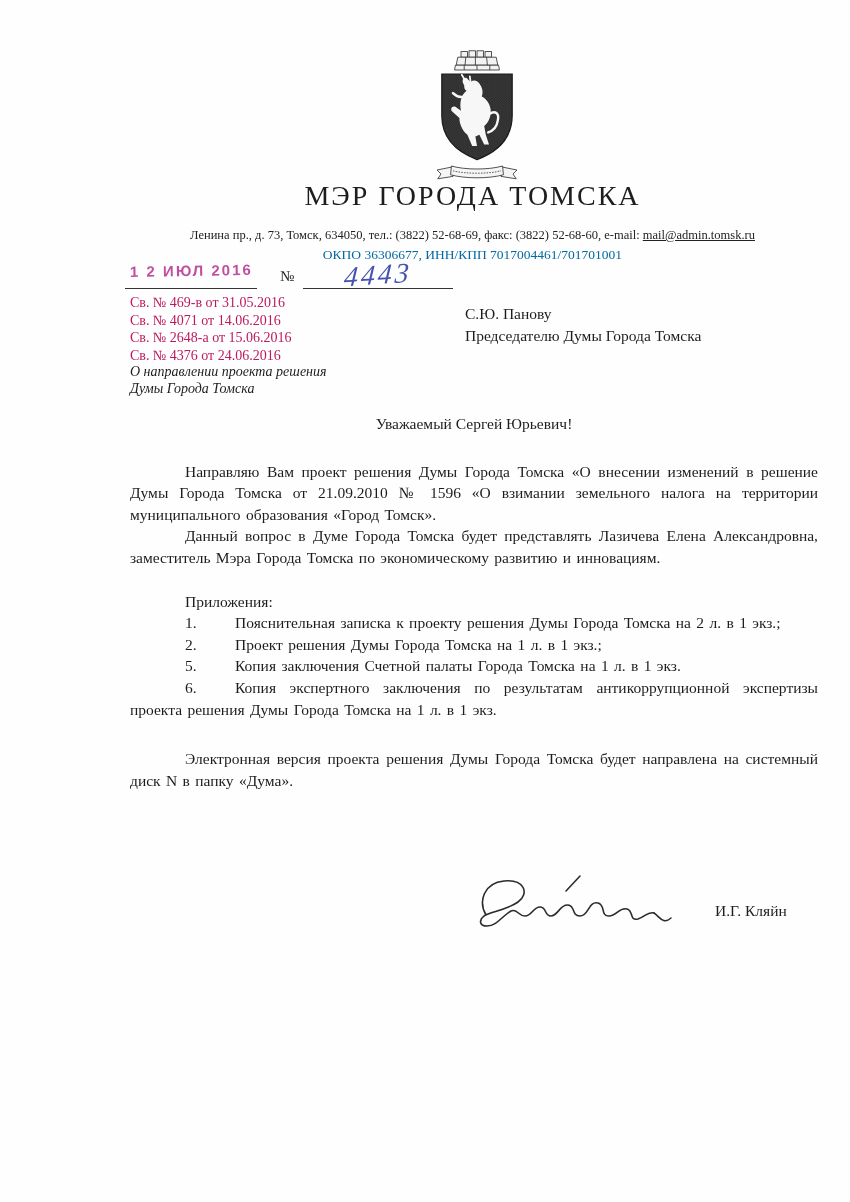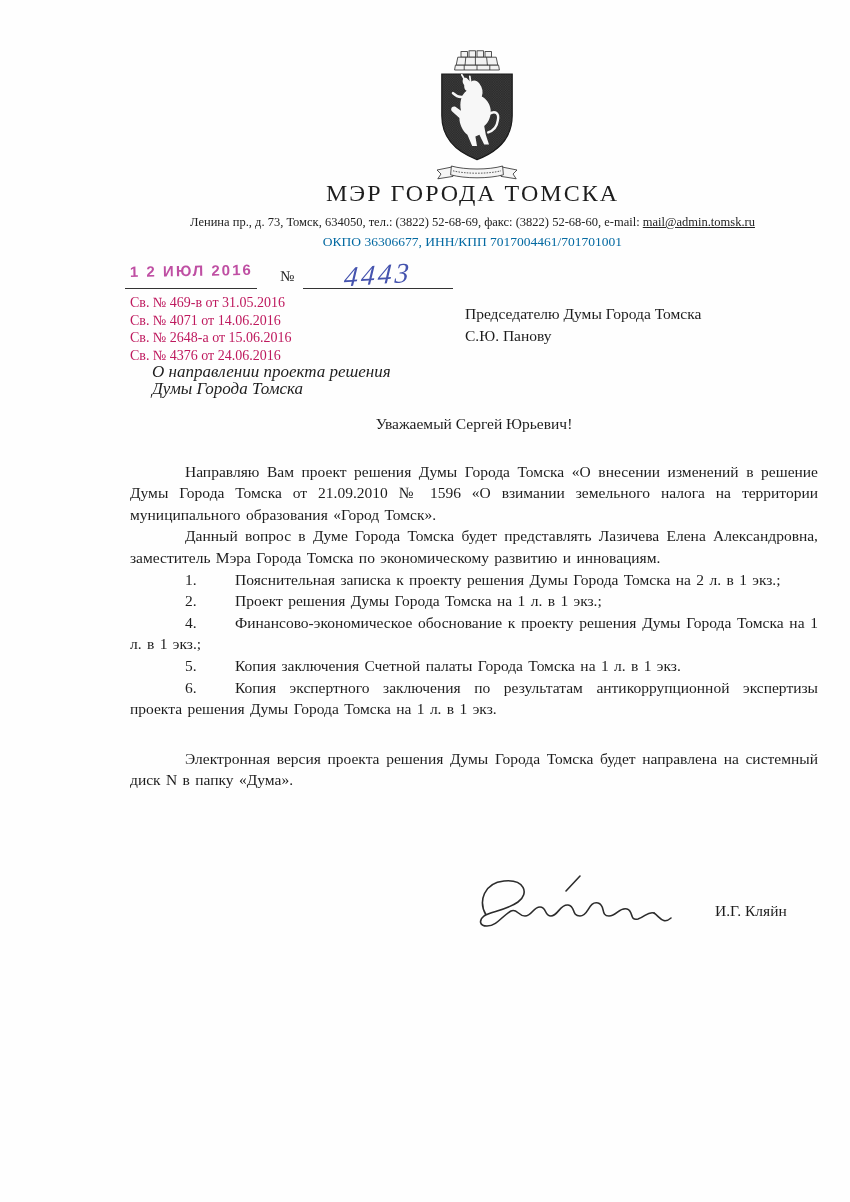--- a/index.html
+++ b/index.html
@@ -8,22 +8,22 @@
     width:850px;height:1202px;
     margin:0 auto;
     background:#fefefe;
     font-family:"Liberation Serif", serif;
     color:#1d1d1d;
     overflow:hidden;
   }
   
   .crest{position:absolute;left:427px;top:50px;width:100px;height:132px;}
   .lh{position:absolute;left:0;top:180px;width:850px;padding-left:95px;box-sizing:border-box;text-align:center;}
-  .org-title{font-size:24px;letter-spacing:2px;white-space:nowrap;}
-  .addr-line{font-size:12.5px;margin-top:8px;white-space:nowrap;color:#222;}
+  .org-title{font-size:28px;letter-spacing:2px;white-space:nowrap;}
+  .addr-line{font-size:12.5px;margin-top:16px;white-space:nowrap;color:#222;}
   .addr-line .email{text-decoration:underline;}
   .okpo-line{font-size:13.5px;margin-top:4px;color:#0369a1;}
   
   .datenum{position:absolute;left:125px;top:262px;width:420px;height:34px;font-size:15px;}
   .stamp-box{
     position:absolute;left:0;top:0;width:132px;height:26px;
     border-bottom:1.5px solid #333;text-align:center;
   }
   .stamp-text{
     display:inline-block;
@@ -36,21 +36,21 @@
     position:absolute;left:178px;top:0;width:150px;height:26px;
     border-bottom:1.5px solid #333;text-align:center;
   }
   .num-hand{
     display:inline-block;
     font-style:italic;font-size:28px;letter-spacing:3px;line-height:26px;
     transform:rotate(-4deg) skewX(-8deg);
   }
   
   .refs{position:absolute;left:130px;top:294px;font-size:14px;line-height:17.5px;color:#be185d;}
-  .subject{position:absolute;left:130px;top:364px;font-style:italic;font-size:17px;line-height:16.5px;margin-left:22px;}
+  .subject{position:absolute;left:130px;top:364px;font-style:italic;font-size:14px;line-height:16.5px;}
   
   .addressee{position:absolute;left:465px;top:303px;font-size:15.5px;line-height:22px;}
   
   .body-block{position:absolute;left:130px;top:413px;width:688px;font-size:15.5px;line-height:21.6px;text-align:justify;word-spacing:1.5px;}
   .salutation{text-align:center;margin-bottom:26px;word-spacing:normal;}
   .para{text-indent:55px;}
   .att-label{text-indent:55px;margin-top:22px;}
   .att-item{text-indent:55px;}
   .att-num{display:inline-block;width:50px;text-indent:0;}
   .closing{text-indent:55px;margin-top:28px;}
@@ -128,32 +128,32 @@
     <div>Св. № 2648-а от 15.06.2016</div>
     <div>Св. № 4376 от 24.06.2016</div>
   </div>
 
   <div class="subject">
     <div>О направлении проекта решения</div>
     <div>Думы Города Томска</div>
   </div>
 
   <div class="addressee">
+    <div>С.Ю. Панову</div>
     <div>Председателю Думы Города Томска</div>
-    <div>С.Ю. Панову</div>
   </div>
 
   <div class="body-block">
     <div class="salutation">Уважаемый Сергей Юрьевич!</div>
     <div class="para">Направляю Вам проект решения Думы Города Томска «О внесении изменений в решение Думы Города Томска от 21.09.2010 № 1596 «О взимании земельного налога на территории муниципального образования «Город Томск».</div>
     <div class="para">Данный вопрос в Думе Города Томска будет представлять Лазичева Елена Александровна, заместитель Мэра Города Томска по экономическому развитию и инновациям.</div>
 
+    <div class="att-label">Приложения:</div>
     <div class="att-item"><span class="att-num">1.</span><span>Пояснительная записка к проекту решения Думы Города Томска на 2 л. в 1 экз.;</span></div>
     <div class="att-item"><span class="att-num">2.</span><span>Проект решения Думы Города Томска на 1 л. в 1 экз.;</span></div>
-    <div class="att-item"><span class="att-num">4.</span><span>Финансово-экономическое обоснование к проекту решения Думы Города Томска на 1 л. в 1 экз.;</span></div>
     <div class="att-item"><span class="att-num">5.</span><span>Копия заключения Счетной палаты Города Томска на 1 л. в 1 экз.</span></div>
     <div class="att-item"><span class="att-num">6.</span><span>Копия экспертного заключения по результатам антикоррупционной экспертизы проекта решения Думы Города Томска на 1 л. в 1 экз.</span></div>
 
     <div class="closing">Электронная версия проекта решения Думы Города Томска будет направлена на системный диск N в папку «Дума».</div>
   </div>
 
   <div class="sig-row">
     <svg class="sig-svg" width="210" height="62" viewBox="0 0 210 62" xmlns="http://www.w3.org/2000/svg">
       <g fill="none" stroke="#2c2c2c" stroke-width="1.6" stroke-linecap="round">
         <path d="M16 44 C8 30 14 12 34 10 C54 8 60 22 48 31 C37 39 20 41 14 45 C9 49 9 55 17 55 C27 55 33 44 41 40 C47 37 48 45 55 45 C62 45 63 36 70 36 C77 36 74 45 81 45 C88 45 90 33 98 34 C106 35 101 45 110 45 C119 45 118 30 128 32 C136 34 130 45 139 45 C147 45 149 36 157 38 C164 40 159 50 168 48 C175 46 178 40 184 42"></path>

